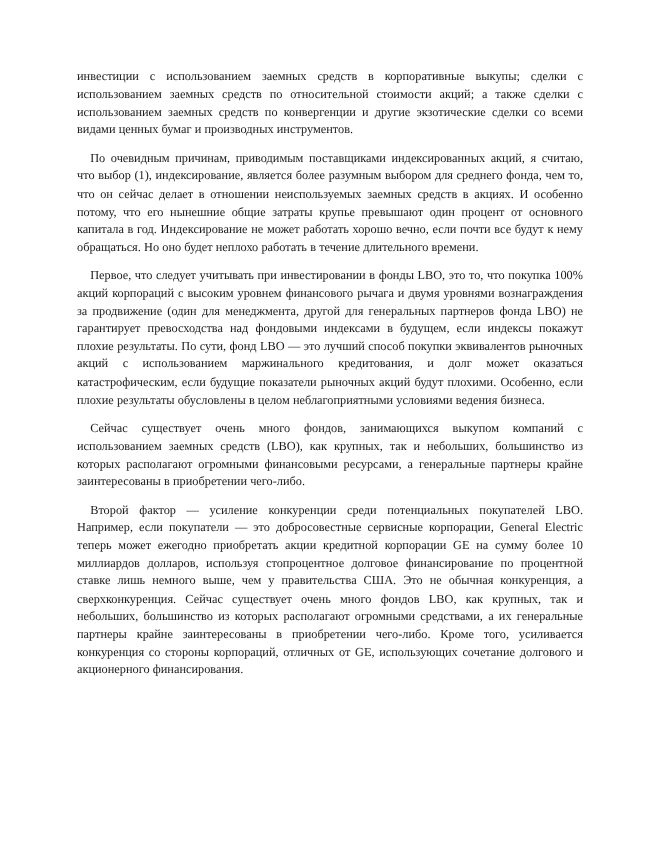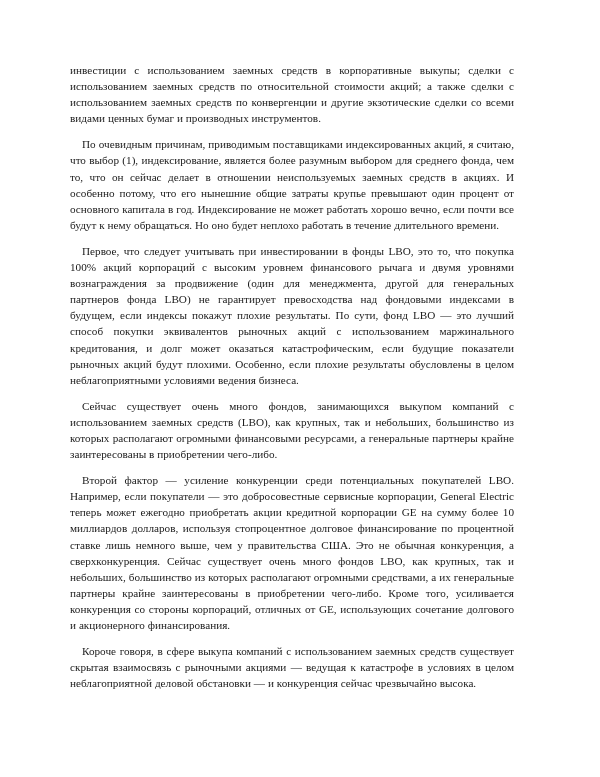--- a/index.html
+++ b/index.html
@@ -21,21 +21,21 @@
     overflow: hidden;
     box-sizing: border-box;
   }
   .text-column {
     position: absolute;
     left: 70px;
     top: 62px;
     width: 460px;
   }
   .para {
-    margin: 0 16px 10px 0;
+    margin: 0 0 10px 0;
     font-size: 11.2px;
     line-height: 16.1px;
     text-align: justify;
     text-justify: inter-word;
     text-indent: 12px;
     hyphens: none;
     word-spacing: 0.1px;
     color: #1a1a1a;
   }
   .para.continuation {
@@ -48,15 +48,14 @@
 </head>
 <body>
 
 <div class="page">
   <div class="text-column">
     <p class="para continuation">инвестиции с использованием заемных средств в корпоративные выкупы; сделки с использованием заемных средств по относительной стоимости акций; а также сделки с использованием заемных средств по конвергенции и другие экзотические сделки со всеми видами ценных бумаг и производных инструментов.</p>
     <p class="para">По очевидным причинам, приводимым поставщиками индексированных акций, я считаю, что выбор (1), индексирование, является более разумным выбором для среднего фонда, чем то, что он сейчас делает в отношении неиспользуемых заемных средств в акциях. И особенно потому, что его нынешние общие затраты крупье превышают один процент от основного капитала в год. Индексирование не может работать хорошо вечно, если почти все будут к нему обращаться. Но оно будет неплохо работать в течение длительного времени.</p>
     <p class="para">Первое, что следует учитывать при инвестировании в фонды LBO, это то, что покупка 100% акций корпораций с высоким уровнем финансового рычага и двумя уровнями вознаграждения за продвижение (один для менеджмента, другой для генеральных партнеров фонда LBO) не гарантирует превосходства над фондовыми индексами в будущем, если индексы покажут плохие результаты. По сути, фонд LBO — это лучший способ покупки эквивалентов рыночных акций с использованием маржинального кредитования, и долг может оказаться катастрофическим, если будущие показатели рыночных акций будут плохими. Особенно, если плохие результаты обусловлены в целом неблагоприятными условиями ведения бизнеса.</p>
     <p class="para">Сейчас существует очень много фондов, занимающихся выкупом компаний с использованием заемных средств (LBO), как крупных, так и небольших, большинство из которых располагают огромными финансовыми ресурсами, а генеральные партнеры крайне заинтересованы в приобретении чего-либо.</p>
     <p class="para">Второй фактор — усиление конкуренции среди потенциальных покупателей LBO. Например, если покупатели — это добросовестные сервисные корпорации, General Electric теперь может ежегодно приобретать акции кредитной корпорации GE на сумму более 10 миллиардов долларов, используя стопроцентное долговое финансирование по процентной ставке лишь немного выше, чем у правительства США. Это не обычная конкуренция, а сверхконкуренция. Сейчас существует очень много фондов LBO, как крупных, так и небольших, большинство из которых располагают огромными средствами, а их генеральные партнеры крайне заинтересованы в приобретении чего-либо. Кроме того, усиливается конкуренция со стороны корпораций, отличных от GE, использующих сочетание долгового и акционерного финансирования.</p>
-    <p class="para">Короче говоря, в сфере выкупа компаний с использованием заемных средств существует скрытая взаимосвязь с рыночными акциями — ведущая к катастрофе в условиях в целом неблагоприятной деловой обстановки — и конкуренция сейчас чрезвычайно высока.</p>
   </div>
 </div>
 
 </body></html>

